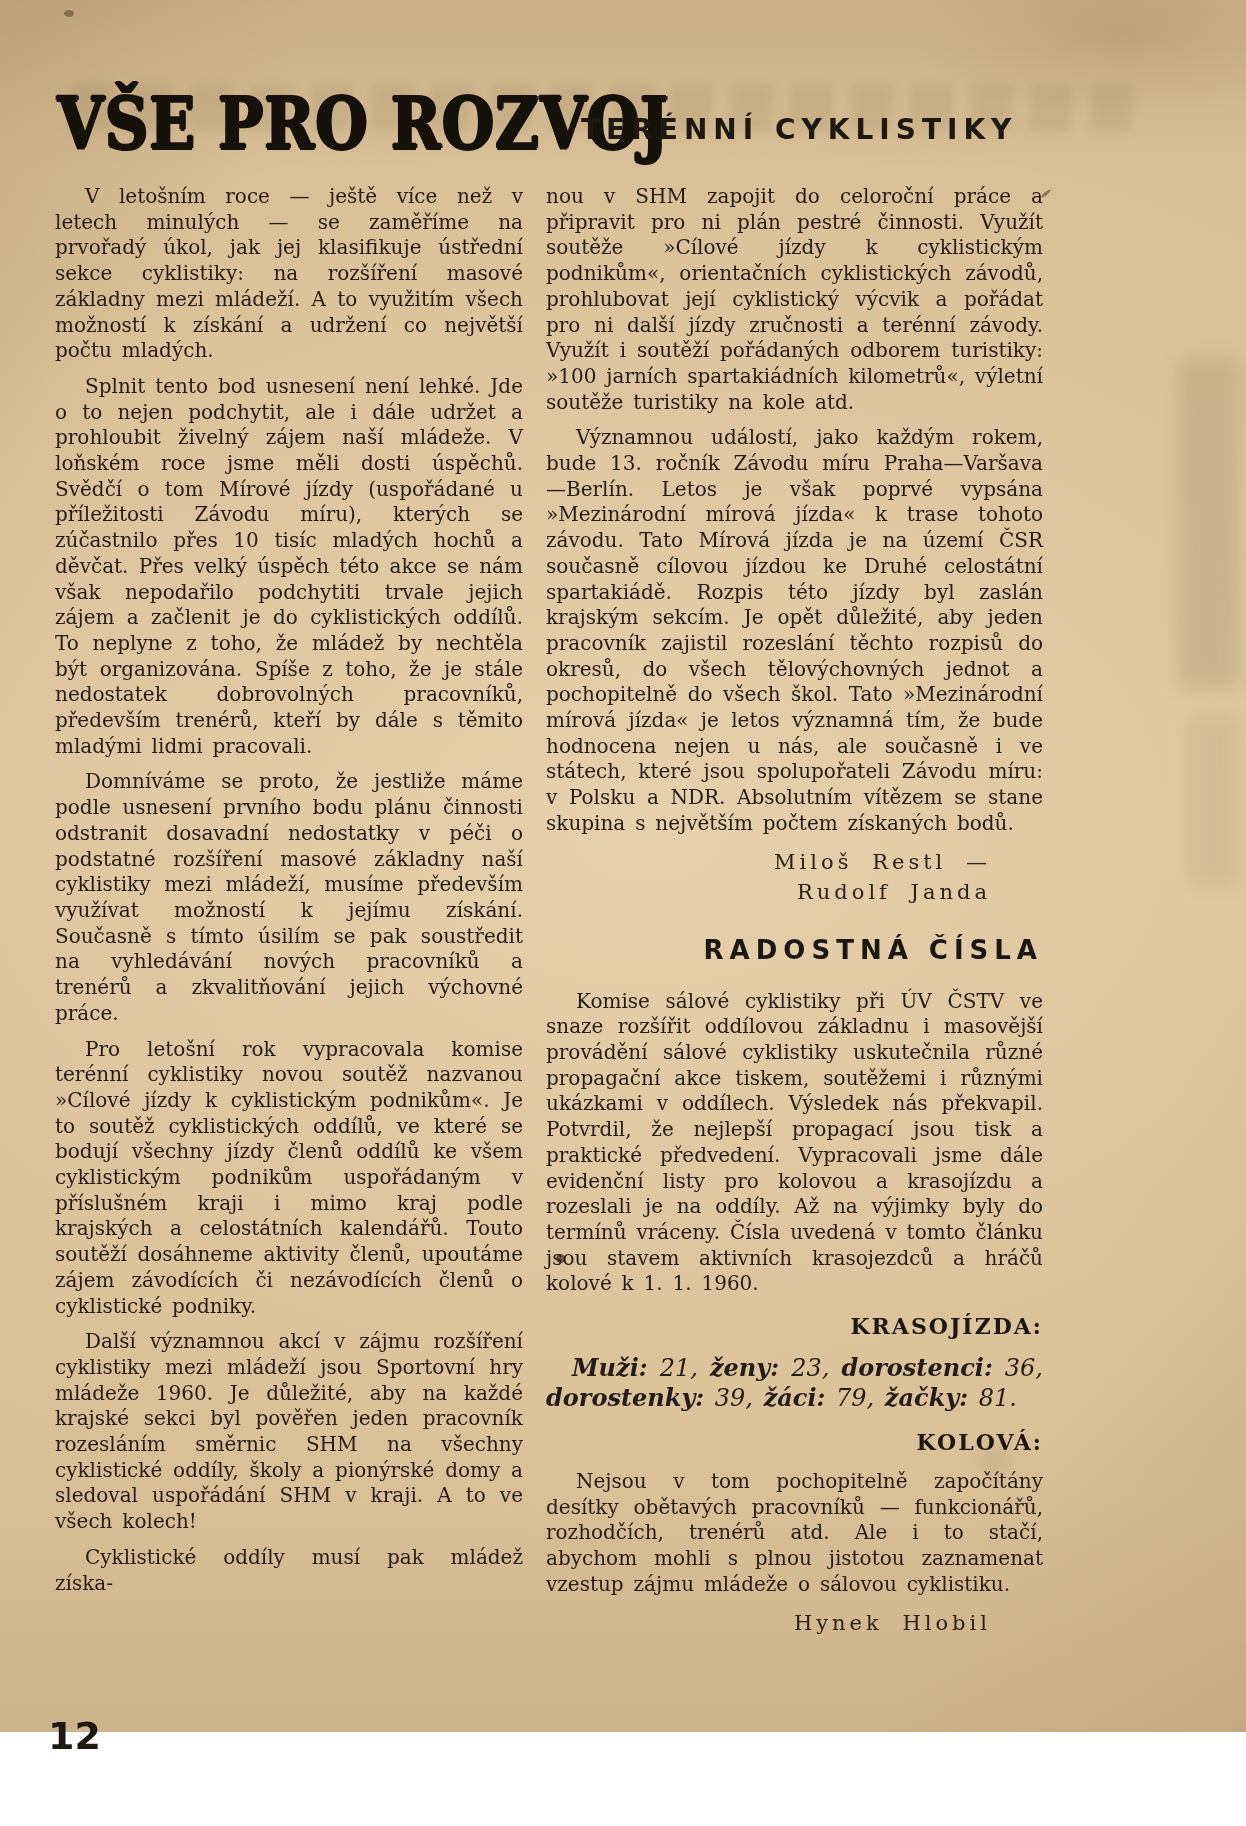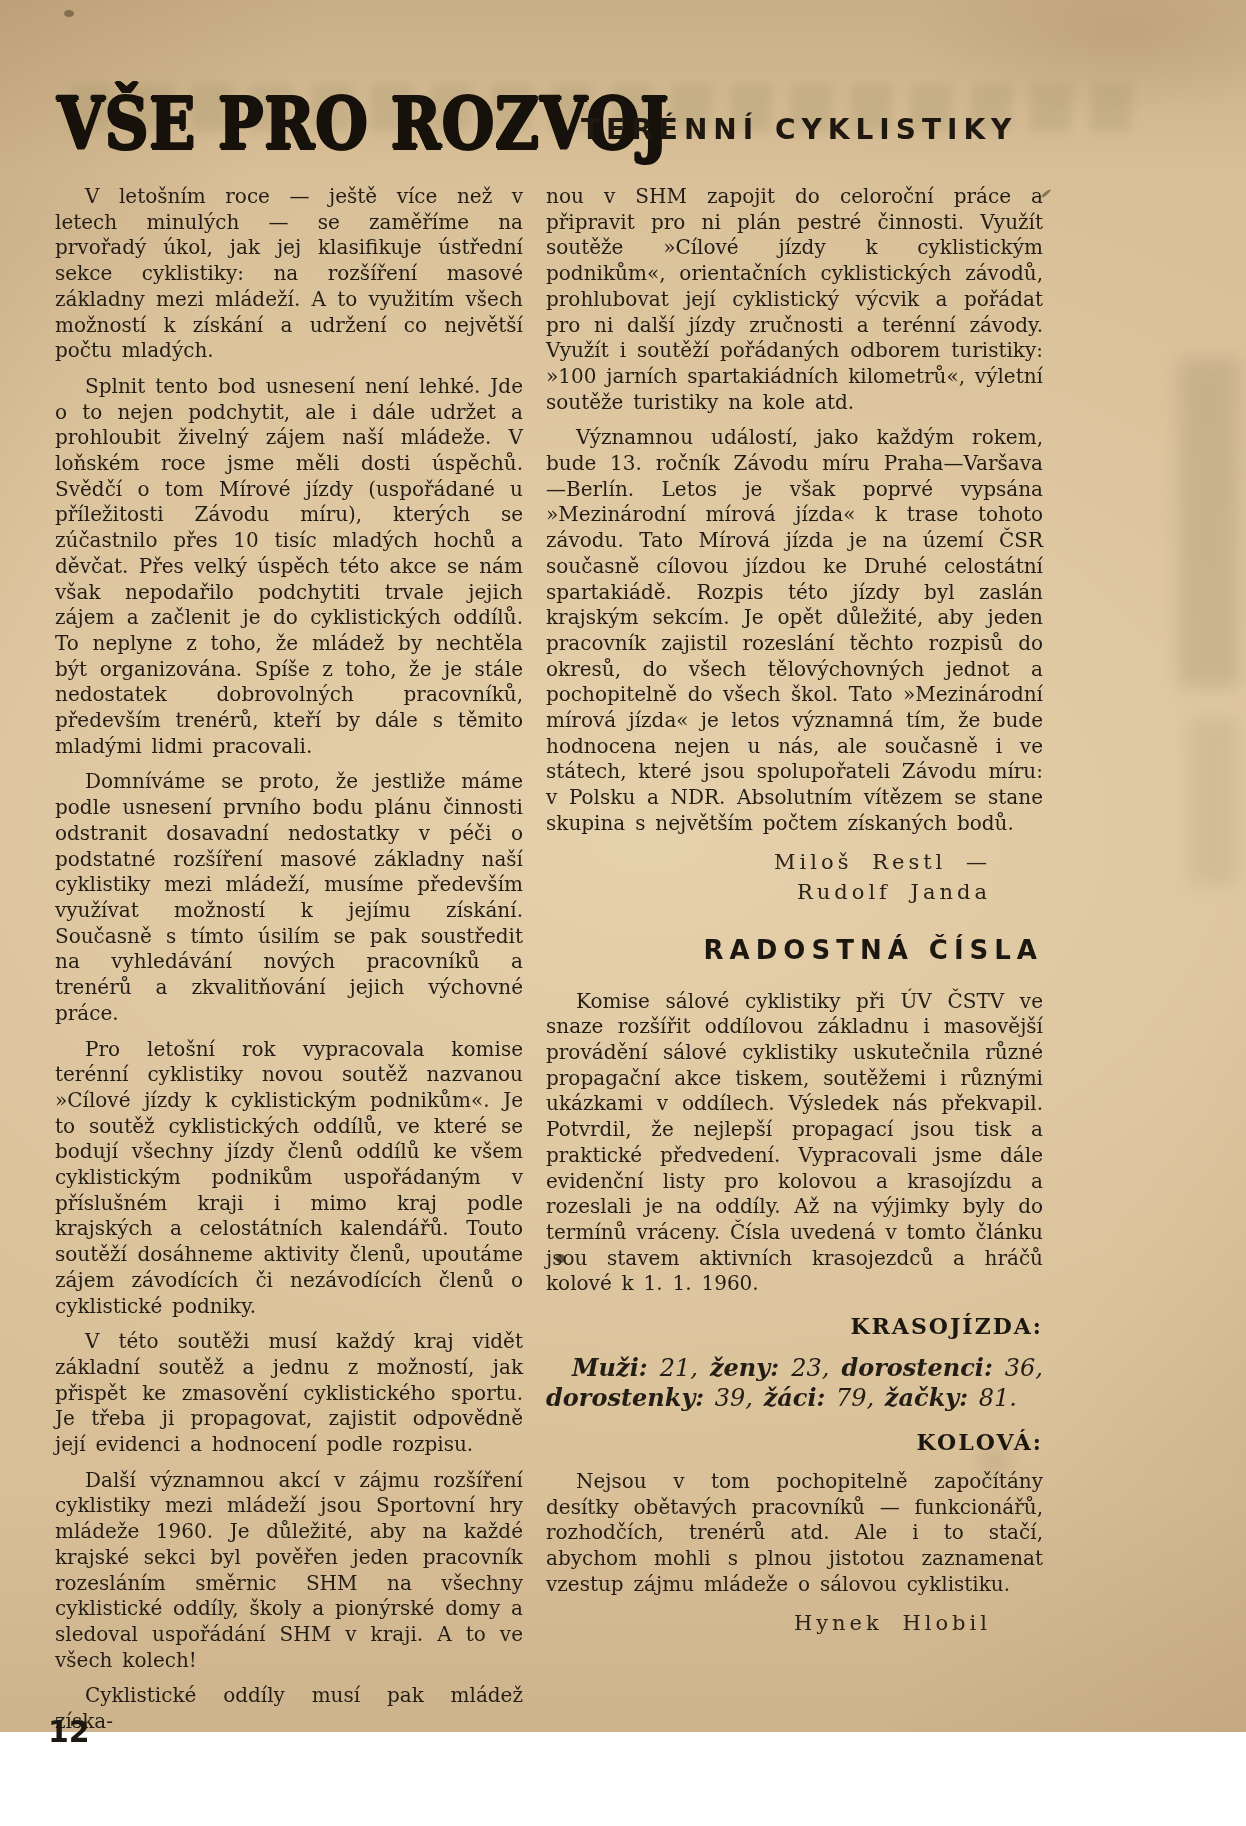--- a/index.html
+++ b/index.html
@@ -36,21 +36,21 @@
     letter-spacing:4px;word-spacing:9px;line-height:30px;margin:10px 0 14px 0;color:#2a2318;}
   .sig-line{display:block;}
   .h-main{text-align:right;font-family:"DejaVu Sans", sans-serif;font-weight:bold;
     font-size:26px;letter-spacing:6px;margin:28px 0 24px 0;color:#1c1710;}
   .h-sub{text-align:right;font-family:"DejaVu Serif", serif;font-weight:bold;
     font-size:22px;letter-spacing:2px;margin:16px 0 14px 0;color:#1c1710;}
   .stats{font-size:24px;line-height:30px;text-align:justify;text-indent:26px;
     word-spacing:3px;margin:0 0 8px 0;font-style:italic;}
   .stats .b{font-weight:bold;}
   .page-number{position:absolute;left:48px;top:1714px;
-    font-family:"DejaVu Sans", sans-serif;font-weight:bold;font-size:30px;color:#1d1препу;
+    font-family:"DejaVu Sans", sans-serif;font-weight:bold;font-size:38px;color:#1d1препу;
     color:#1d1811;}
   
   .ghost-band{position:absolute;left:70px;top:84px;width:1070px;height:48px;
     opacity:0.12;filter:blur(5px);border-radius:5px;transform:skewX(-3deg);
     background:repeating-linear-gradient(90deg,#6e6b40 0 42px,rgba(110,107,64,0) 42px 60px);}
   .smudge{position:absolute;filter:blur(9px);background:#857457;}
   .smudge-a{left:1178px;top:358px;width:62px;height:330px;opacity:0.22;}
   .smudge-b{left:1188px;top:716px;width:50px;height:170px;opacity:0.13;}
   .smudge-c{left:978px;top:1446px;width:34px;height:30px;opacity:0.18;border-radius:50%;}
   .speck{position:absolute;border-radius:50%;background:#46371f;}
@@ -72,21 +72,20 @@
   <div class="speck speck-c"></div>
 
   <div class="masthead">VŠE PRO ROZVOJ</div>
   <div class="subtitle">TERÉNNÍ CYKLISTIKY</div>
 
   <div class="col col-left">
     <p class="body">V letošním roce — ještě více než v letech minulých — se zaměříme na prvořadý úkol, jak jej klasifikuje ústřední sekce cyklistiky: na rozšíření masové základny mezi mládeží. A to využitím všech možností k získání a udržení co největší počtu mladých.</p>
     <p class="body">Splnit tento bod usnesení není lehké. Jde o to nejen podchytit, ale i dále udržet a prohloubit živelný zájem naší mládeže. V loňském roce jsme měli dosti úspěchů. Svědčí o tom Mírové jízdy (uspořádané u příležitosti Závodu míru), kterých se zúčastnilo přes 10 tisíc mladých hochů a děvčat. Přes velký úspěch této akce se nám však nepodařilo podchytiti trvale jejich zájem a začlenit je do cyklistických oddílů. To neplyne z toho, že mládež by nechtěla být organizována. Spíše z toho, že je stále nedostatek dobrovolných pracovníků, především trenérů, kteří by dále s těmito mladými lidmi pracovali.</p>
     <p class="body">Domníváme se proto, že jestliže máme podle usnesení prvního bodu plánu činnosti odstranit dosavadní nedostatky v péči o podstatné rozšíření masové základny naší cyklistiky mezi mládeží, musíme především využívat možností k jejímu získání. Současně s tímto úsilím se pak soustředit na vyhledávání nových pracovníků a trenérů a zkvalitňování jejich výchovné práce.</p>
     <p class="body">Pro letošní rok vypracovala komise terénní cyklistiky novou soutěž nazvanou »Cílové jízdy k cyklistickým podnikům«. Je to soutěž cyklistických oddílů, ve které se bodují všechny jízdy členů oddílů ke všem cyklistickým podnikům uspořádaným v příslušném kraji i mimo kraj podle krajských a celostátních kalendářů. Touto soutěží dosáhneme aktivity členů, upoutáme zájem závodících či nezávodících členů o cyklistické podniky.</p>
-    <p class="body">V této soutěži musí každý kraj vidět základní soutěž a jednu z možností, jak přispět ke zmasovění cyklistického sportu. Je třeba ji propagovat, zajistit odpovědně její evidenci a hodnocení podle rozpisu.</p>
     <p class="body">Další významnou akcí v zájmu rozšíření cyklistiky mezi mládeží jsou Sportovní hry mládeže 1960. Je důležité, aby na každé krajské sekci byl pověřen jeden pracovník rozesláním směrnic SHM na všechny cyklistické oddíly, školy a pionýrské domy a sledoval uspořádání SHM v kraji. A to ve všech kolech!</p>
     <p class="body">Cyklistické oddíly musí pak mládež získa-</p>
   </div>
 
   <div class="col col-right">
     <p class="body noindent">nou v SHM zapojit do celoroční práce a připravit pro ni plán pestré činnosti. Využít soutěže »Cílové jízdy k cyklistickým podnikům«, orientačních cyklistických závodů, prohlubovat její cyklistický výcvik a pořádat pro ni další jízdy zručnosti a terénní závody. Využít i soutěží pořádaných odborem turistiky: »100 jarních spartakiádních kilometrů«, výletní soutěže turistiky na kole atd.</p>
     <p class="body">Významnou událostí, jako každým rokem, bude 13. ročník Závodu míru Praha—Varšava—Berlín. Letos je však poprvé vypsána »Mezinárodní mírová jízda« k trase tohoto závodu. Tato Mírová jízda je na území ČSR současně cílovou jízdou ke Druhé celostátní spartakiádě. Rozpis této jízdy byl zaslán krajským sekcím. Je opět důležité, aby jeden pracovník zajistil rozeslání těchto rozpisů do okresů, do všech tělovýchovných jednot a pochopitelně do všech škol. Tato »Mezinárodní mírová jízda« je letos významná tím, že bude hodnocena nejen u nás, ale současně i ve státech, které jsou spolupořateli Závodu míru: v Polsku a NDR. Absolutním vítězem se stane skupina s největším počtem získaných bodů.</p>
 
     <div class="sig">
       <span class="sig-line">Miloš Restl —</span>

